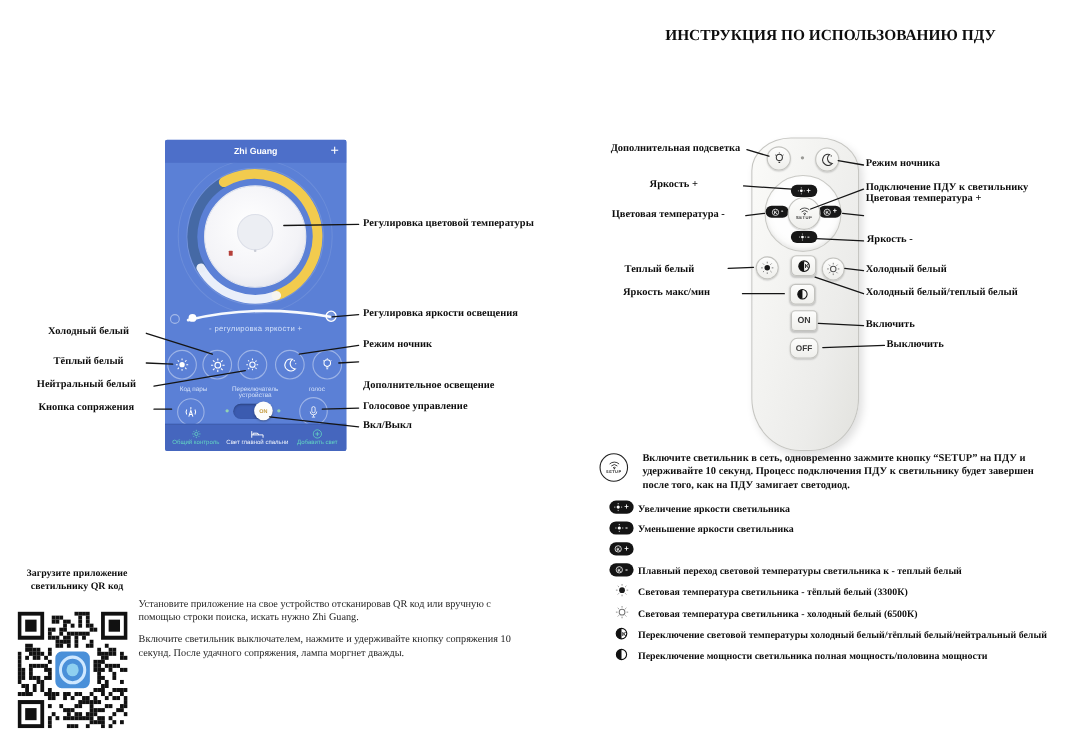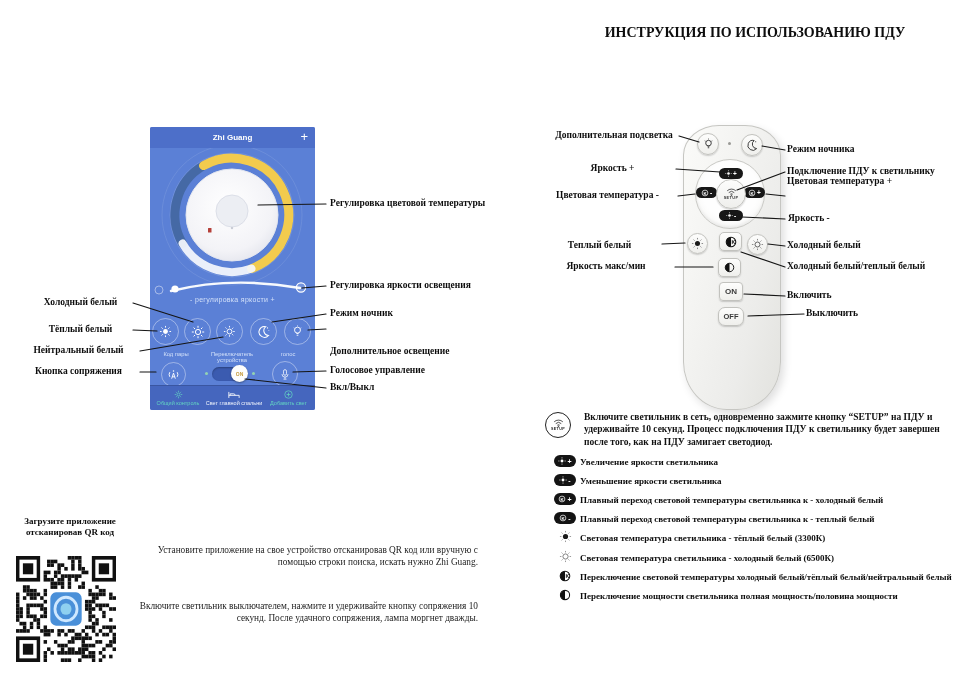--- a/index.html
+++ b/index.html
@@ -2,21 +2,21 @@
 <html><head>
 <meta charset="utf-8">
 <style>
   html,body{margin:0;padding:0;background:#fff;}
   #page{position:relative;width:970px;height:678px;background:#fff;overflow:hidden;
         font-family:"Liberation Serif",serif;color:#111;}
   .abs{position:absolute;}
   .title{position:absolute;font-weight:bold;font-size:14px;line-height:21px;text-align:center;color:#0d0d0d;}
   .co{position:absolute;font-weight:bold;font-size:9.5px;color:#0d0d0d;white-space:nowrap;}
   .co.r{text-align:center;}
-  .para{position:absolute;font-size:9.3px;line-height:11.6px;color:#1c1c1c;text-align:right;}
+  .para{position:absolute;font-size:9.3px;line-height:11.6px;color:#1c1c1c;}
   
   #app{position:absolute;left:150px;top:127px;width:165px;height:283px;background:#5b80d6;
        border-radius:2px;overflow:hidden;font-family:"Liberation Sans",sans-serif;}
   #app .hdr{position:absolute;left:0;top:0;width:100%;height:21px;background:#4d6fc9;
        display:flex;align-items:center;justify-content:center;font-size:8px;color:#fff;font-weight:bold;}
   #app .plus{position:absolute;right:7px;top:2px;font-size:13px;color:#fff;font-weight:normal;}
   .appcirc{position:absolute;width:27px;height:27px;border:1px solid rgba(255,255,255,.4);
        border-radius:50%;box-sizing:border-box;display:flex;align-items:center;justify-content:center;}
   .applbl{position:absolute;font-size:5.8px;color:rgba(230,240,255,.85);text-align:center;}
   .navitem{position:absolute;top:259px;height:24px;display:flex;flex-direction:column;
@@ -198,21 +198,21 @@
   <div class="co" style="left:330px;top:322px;margin-top:24px;">Дополнительное освещение</div>
   <div class="co" style="left:330px;top:365px;">Голосовое управление</div>
   <div class="co" style="left:330px;top:382px;">Вкл/Выкл</div>
   <div class="co r" style="left:30px;top:297px;width:101px;">Холодный белый</div>
   <div class="co r" style="left:30px;top:324px;width:101px;">Тёплый белый</div>
   <div class="co r" style="left:20px;top:345px;width:117px;">Нейтральный белый</div>
   <div class="co r" style="left:20px;top:366px;width:117px;">Кнопка сопряжения</div>
 
   <div class="co" style="left:14px;top:516px;width:112px;text-align:center;font-size:9px;line-height:11px;white-space:normal;">
     <div>Загрузите приложение</div>
-    <div>отсканировав QR код</div>
+    <div>светильнику QR код</div>
   </div>
   <svg id="qr" class="abs" style="left:16px;top:556px;" width="100" height="106" viewBox="0 0 29 29" preserveAspectRatio="none">
     <rect x="0" y="0" width="29" height="29" fill="#fff"></rect>
     <g id="qr-modules" fill="#111">
         <rect x="15" y="0" width="1" height="1"></rect>
         <rect x="16" y="0" width="1" height="1"></rect>
         <rect x="17" y="0" width="1" height="1"></rect>
         <rect x="18" y="0" width="1" height="1"></rect>
         <rect x="9" y="1" width="1" height="1"></rect>
         <rect x="10" y="1" width="1" height="1"></rect>
@@ -462,21 +462,21 @@
         <rect x="2" y="24" width="3" height="3"></rect>
       </g>
     <g>
       <rect x="9.6" y="9.6" width="9.8" height="9.8" rx="2" fill="#4a90d9" stroke="#fff" stroke-width=".7"></rect>
       <circle cx="14.5" cy="14.5" r="3.2" fill="none" stroke="#cfe8ff" stroke-width=".8"></circle>
       <circle cx="14.5" cy="14.5" r="1.6" fill="#8fd0f0"></circle>
     </g>
   </svg>
 
   <div class="para" style="left:126px;top:545px;width:352px;">Установите приложение на свое устройство отсканировав QR код или вручную с помощью строки поиска, искать нужно Zhi Guang.</div>
-  <div class="para" style="left:126px;top:577px;width:352px;margin-top:24px;">Включите светильник выключателем, нажмите и удерживайте кнопку сопряжения 10 секунд. После удачного сопряжения, лампа моргнет дважды.</div>
+  <div class="para" style="left:126px;top:577px;width:352px;">Включите светильник выключателем, нажмите и удерживайте кнопку сопряжения 10 секунд. После удачного сопряжения, лампа моргнет дважды.</div>
 
   <div id="remote">
     <div class="rb round" style="left:13px;top:7px;width:22px;height:22px;">
       <svg width="13" height="13" viewBox="0 0 14 14" fill="none" stroke="#333">
           <circle cx="7" cy="5.5" r="3"></circle>
           <path d="M5.9 8.8h2.2M6.2 10.5h1.6"></path>
           <g stroke-width=".8">
             <line x1="7" y1="0.6" x2="7" y2="1.5"></line>
             <line x1="2.9" y1="3" x2="3.8" y2="3.5"></line>
             <line x1="11.1" y1="3" x2="10.2" y2="3.5"></line>
@@ -653,21 +653,20 @@
   <div class="leg" style="top:491px;">
     <span class="ic">
         <span class="lpill">
           <svg width="8" height="8" viewBox="0 0 10 10">
             <circle cx="5" cy="5" r="3.6" fill="none" stroke="#fff" stroke-width=".9"></circle>
             <text x="5" y="7.2" text-anchor="middle" font-size="5.5" font-family="Liberation Sans,sans-serif" font-weight="bold" fill="#fff">K</text>
           </svg>
           <span class="sign">+</span>
         </span>
       </span>
-    <span class="tx">Плавный переход световой температуры светильника к - холодный белый</span>
   </div>
   <div class="leg" style="top:510px;">
     <span class="ic">
         <span class="lpill">
           <svg width="8" height="8" viewBox="0 0 10 10">
             <circle cx="5" cy="5" r="3.6" fill="none" stroke="#fff" stroke-width=".9"></circle>
             <text x="5" y="7.2" text-anchor="middle" font-size="5.5" font-family="Liberation Sans,sans-serif" font-weight="bold" fill="#fff">K</text>
           </svg>
           <span class="sign">-</span>
         </span>

